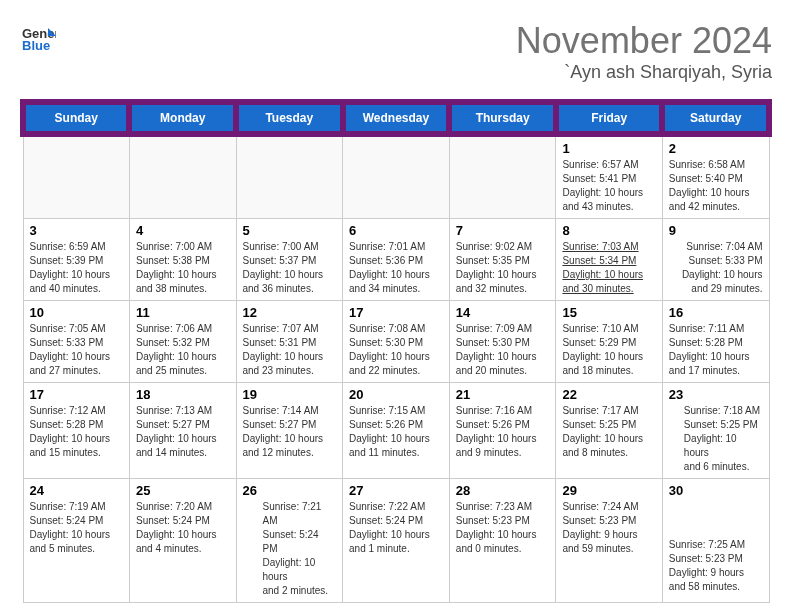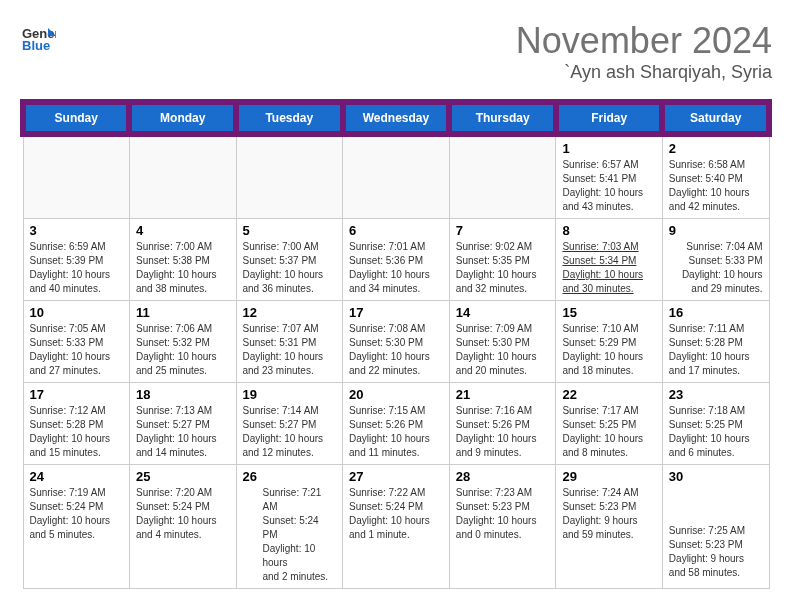--- a/index.html
+++ b/index.html
@@ -270,21 +270,21 @@
         </td>
         <td>
           <span class="day-number">22</span>
           <div class="day-info" style="white-space: pre-line;">Sunrise: 7:17 AM
 Sunset: 5:25 PM
 Daylight: 10 hours
 and 8 minutes.</div>
         </td>
         <td>
           <span class="day-number">23</span>
-          <div class="day-info" style="white-space: pre-line;">Sunrise: 7:18 AM
+          <div class="day-info" style="white-space: pre-line; margin-left: 15px;">Sunrise: 7:18 AM
 Sunset: 5:25 PM
 Daylight: 10 hours
 and 6 minutes.</div>
         </td>
       </tr>
       <tr>
         <td>
           <span class="day-number">24</span>
           <div class="day-info" style="white-space: pre-line;">Sunrise: 7:19 AM
 Sunset: 5:24 PM

